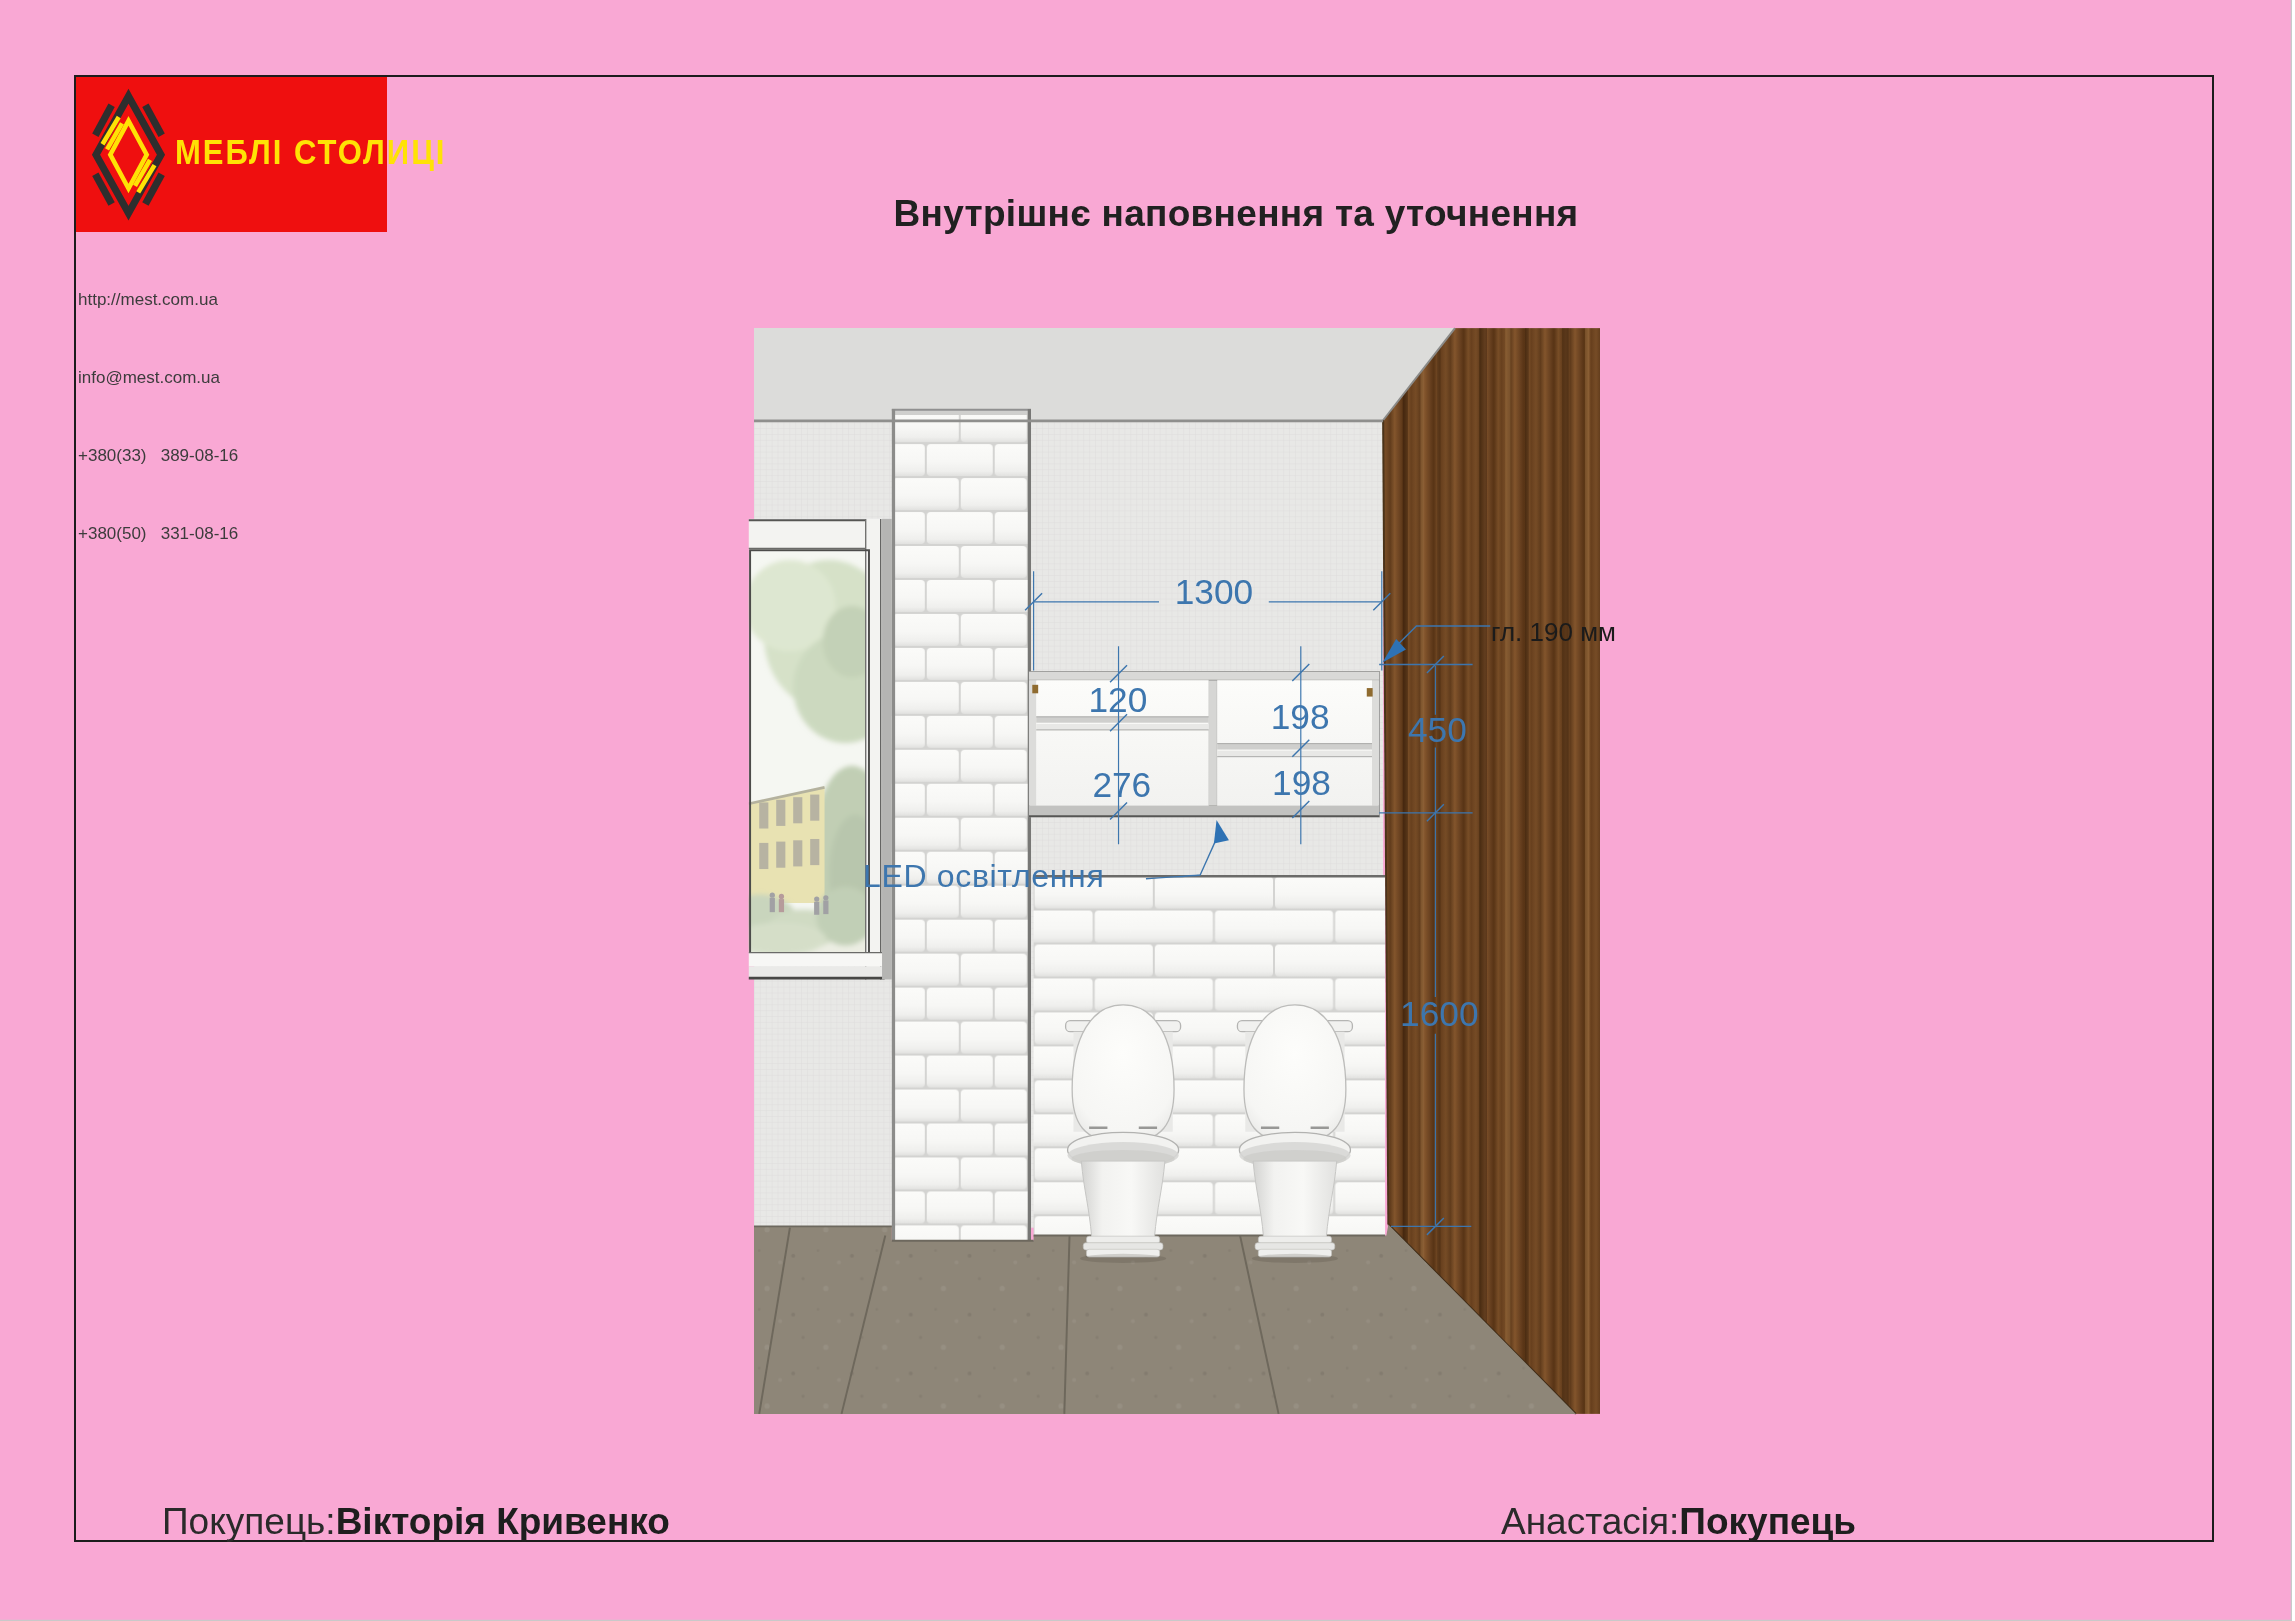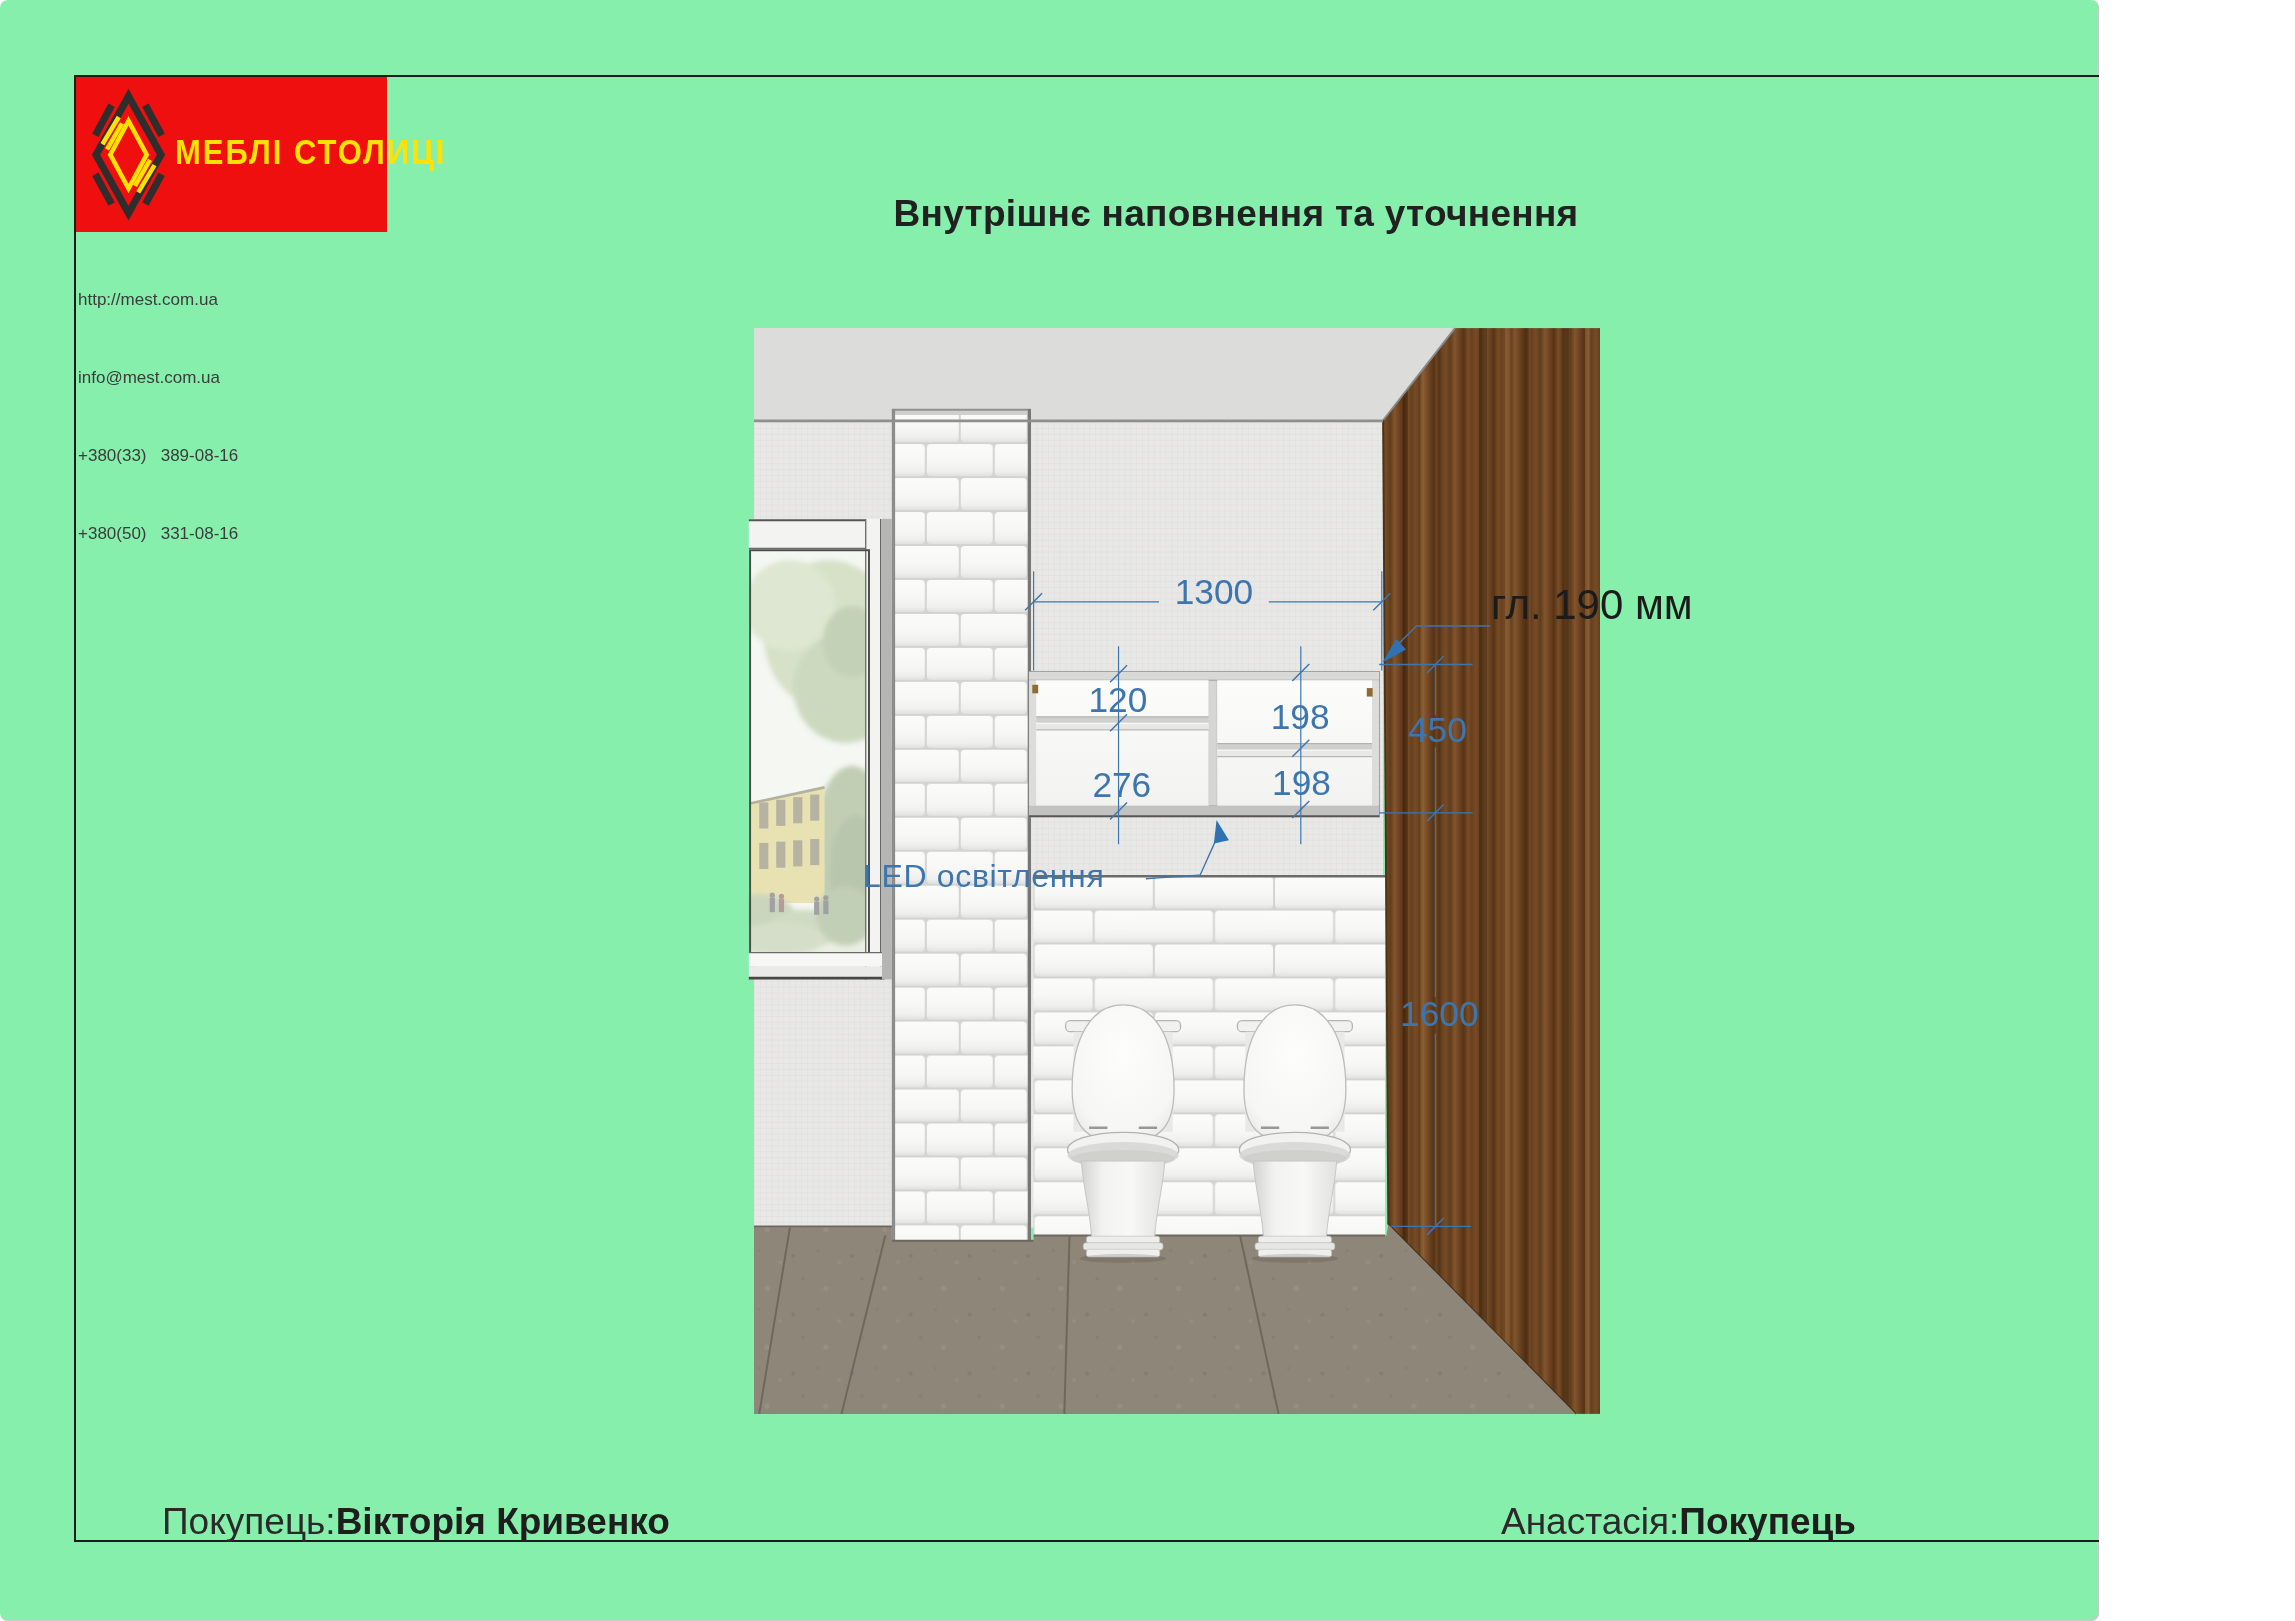--- a/index.html
+++ b/index.html
@@ -1,20 +1,19 @@
 <!DOCTYPE html>
 <html style="font-size:10.5px"><head>
 <meta charset="utf-8">
 <style>
   html,body{margin:0;padding:0;background:#ffffff;}
   .page{
-    position:relative;width:2099px;height:1621px;background:#86efac;
+    position:relative;width:2292px;height:1621px;background:#f9a8d4;
     font-family:"Liberation Sans", sans-serif;overflow:hidden;
     box-shadow:inset -1.3px -1.3px 0 #c9c9c9;
-    border-radius:8px;
   }
   .frame{
     position:absolute;left:74px;top:75px;width:2140px;height:1467px;
     border:2px solid #1c1c1c;box-sizing:border-box;
   }
   .banner{
     position:absolute;left:76px;top:77px;width:311px;height:155px;
     background:#ef0f0f;
   }
   .logo-mark{position:absolute;left:6.5px;top:6.5px;}
@@ -28,22 +27,22 @@
     font-size:17px;line-height:26px;color:#3c3c3c;white-space:pre;
   }
   .title{
     position:absolute;left:862px;top:193px;width:748px;
     font-size:37px;font-weight:700;color:#212121;text-align:center;
     letter-spacing:0.3px;white-space:nowrap;
   }
   .render{position:absolute;left:754px;top:328px;width:846px;height:1086px;}
   .render svg{overflow:visible;display:block;}
   .depth-label{
-    position:absolute;left:1491px;top:581px;
-    font-size:42px;color:#1b1b1b;white-space:nowrap;
+    position:absolute;left:1491px;top:617px;
+    font-size:26px;color:#1b1b1b;white-space:nowrap;
   }
   .footer-line{position:absolute;font-size:37px;color:#2a2a2a;white-space:nowrap;}
   .footer-designer{left:162px;top:1501px;}
   .footer-buyer{left:1501px;top:1501px;}
   .footer-line b{font-weight:700;color:#1e1e1e;}
 </style>
 </head>
 <body>
 
 <div class="page">

